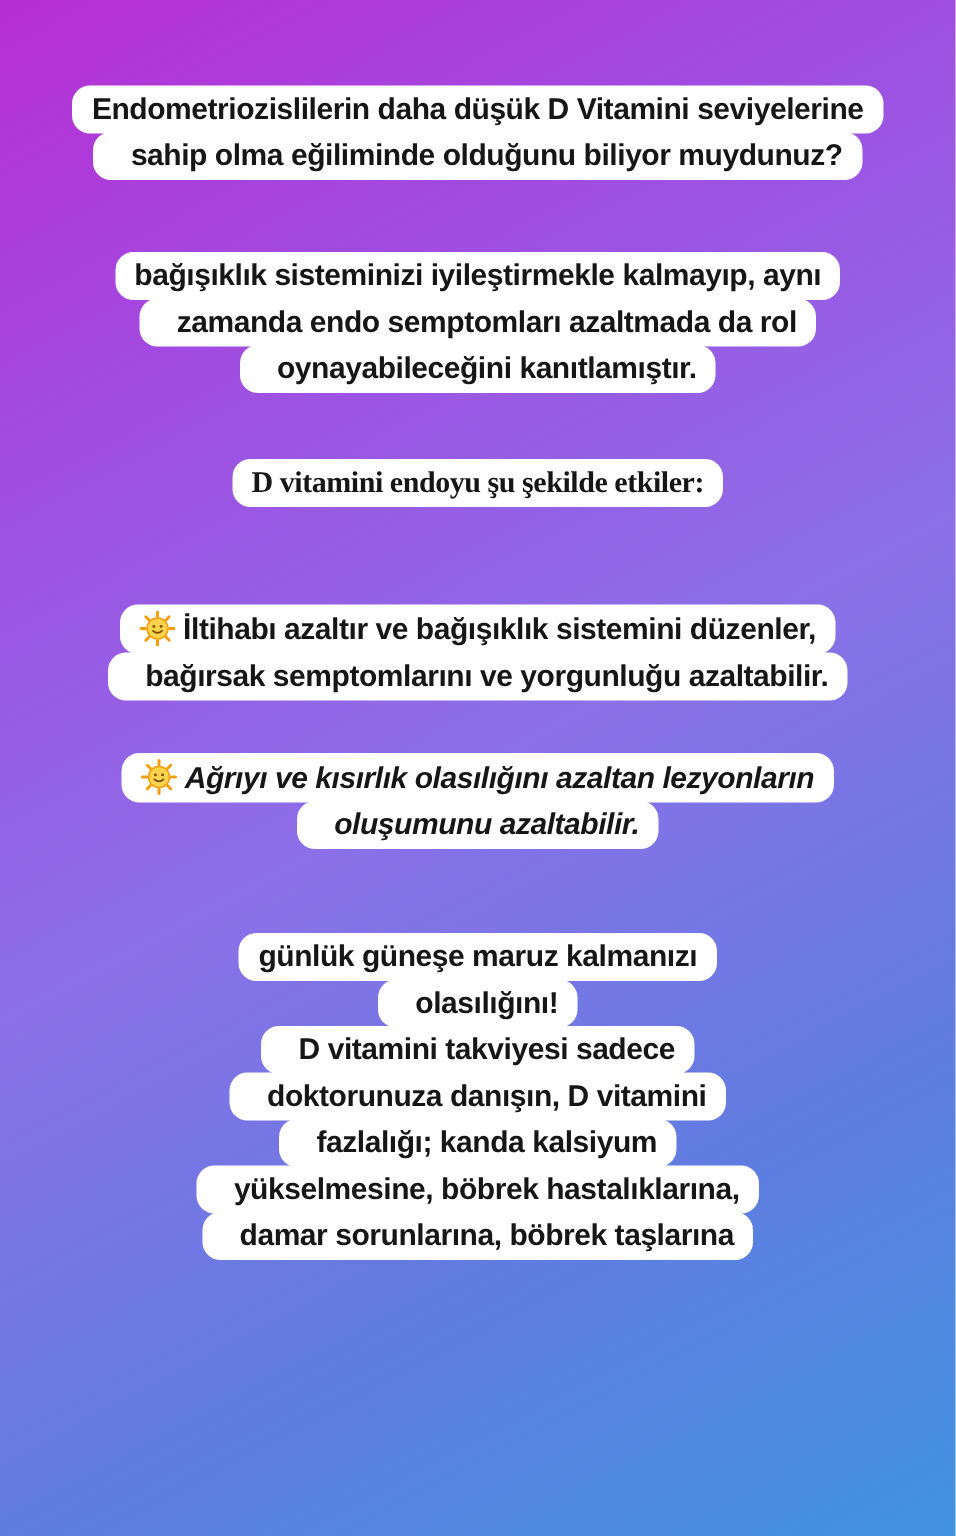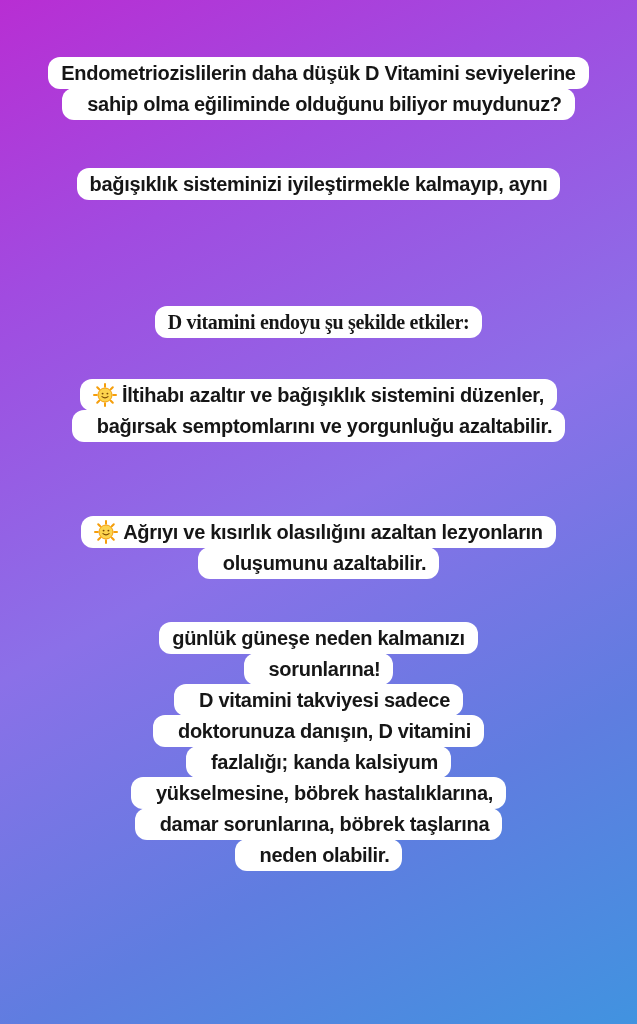--- a/index.html
+++ b/index.html
@@ -29,39 +29,41 @@
     letter-spacing: -0.3px;
     padding: 4px 13px;
     border-radius: 12px;
     white-space: nowrap;
     text-align: center;
   }
   .line + .line { margin-top: -1px; padding-left: 25px; }
   .block-1 { top: 57px; }
   .block-2 { top: 168px; }
   .block-3 { top: 306px; font-family: Liberation Serif, serif; }
-  .block-4 { top: 379px; justify-content: space-between; }
-  .block-5 { top: 516px; }
+  .block-4 { top: 403px; justify-content: space-between; }
+  .block-5 { top: 502px; font-style: italic; }
   .block-6 { top: 622px; }
   .sun-icon {
     display: inline-block; width: 24px; height: 24px;
     vertical-align: -5px; margin-right: 5px;
   }
   .sun-icon svg { display: block; width: 100%; height: 100%; }
 </style>
 </head>
 <body>
 
 <div class="stage">
   <div class="block block-1">
       <span class="line">Endometriozislilerin daha düşük D Vitamini seviyelerine</span>
       <span class="line">sahip olma eğiliminde olduğunu biliyor muydunuz?</span>
     </div>
   <div class="block block-2">
       <span class="line">bağışıklık sisteminizi iyileştirmekle kalmayıp, aynı</span>
+      <span class="line">zamanda endo semptomları azaltmada da rol</span>
+      <span class="line">oynayabileceğini kanıtlamıştır.</span>
     </div>
   <div class="block block-3">
       <span class="line">D vitamini endoyu şu şekilde etkiler:</span>
     </div>
   <div class="block block-4">
       <span class="line"><span class="sun-icon"><svg viewBox="0 0 24 24" xmlns="http://www.w3.org/2000/svg">
             <g stroke="#f59e0b" stroke-width="2" stroke-linecap="round">
               <line x1="20.2" y1="12" x2="23" y2="12"></line>
               <line x1="17.8" y1="17.8" x2="19.8" y2="19.8"></line>
               <line x1="12" y1="20.2" x2="12" y2="23"></line>
@@ -91,22 +93,21 @@
               <line x1="17.8" y1="6.2" x2="19.8" y2="4.2"></line>
             </g>
             <circle cx="12" cy="12" r="7" fill="#fcd34d" stroke="#f59e0b" stroke-width="1"></circle>
             <circle cx="9.6" cy="10.6" r="0.95" fill="#7c4a03"></circle>
             <circle cx="14.4" cy="10.6" r="0.95" fill="#7c4a03"></circle>
             <path d="M9 13.6 Q12 16.2 15 13.6" fill="none" stroke="#7c4a03" stroke-width="1.2" stroke-linecap="round"></path>
           </svg></span>Ağrıyı ve kısırlık olasılığını azaltan lezyonların</span>
       <span class="line">oluşumunu azaltabilir.</span>
     </div>
   <div class="block block-6">
-      <span class="line">günlük güneşe neden kalmanızı</span>
-      <span class="line">sorunlarına!</span>
+      <span class="line">günlük güneşe maruz kalmanızı</span>
+      <span class="line">olasılığını!</span>
       <span class="line">D vitamini takviyesi sadece</span>
       <span class="line">doktorunuza danışın, D vitamini</span>
       <span class="line">fazlalığı; kanda kalsiyum</span>
       <span class="line">yükselmesine, böbrek hastalıklarına,</span>
       <span class="line">damar sorunlarına, böbrek taşlarına</span>
-      <span class="line">neden olabilir.</span>
     </div>
 </div>
 
 </body></html>

